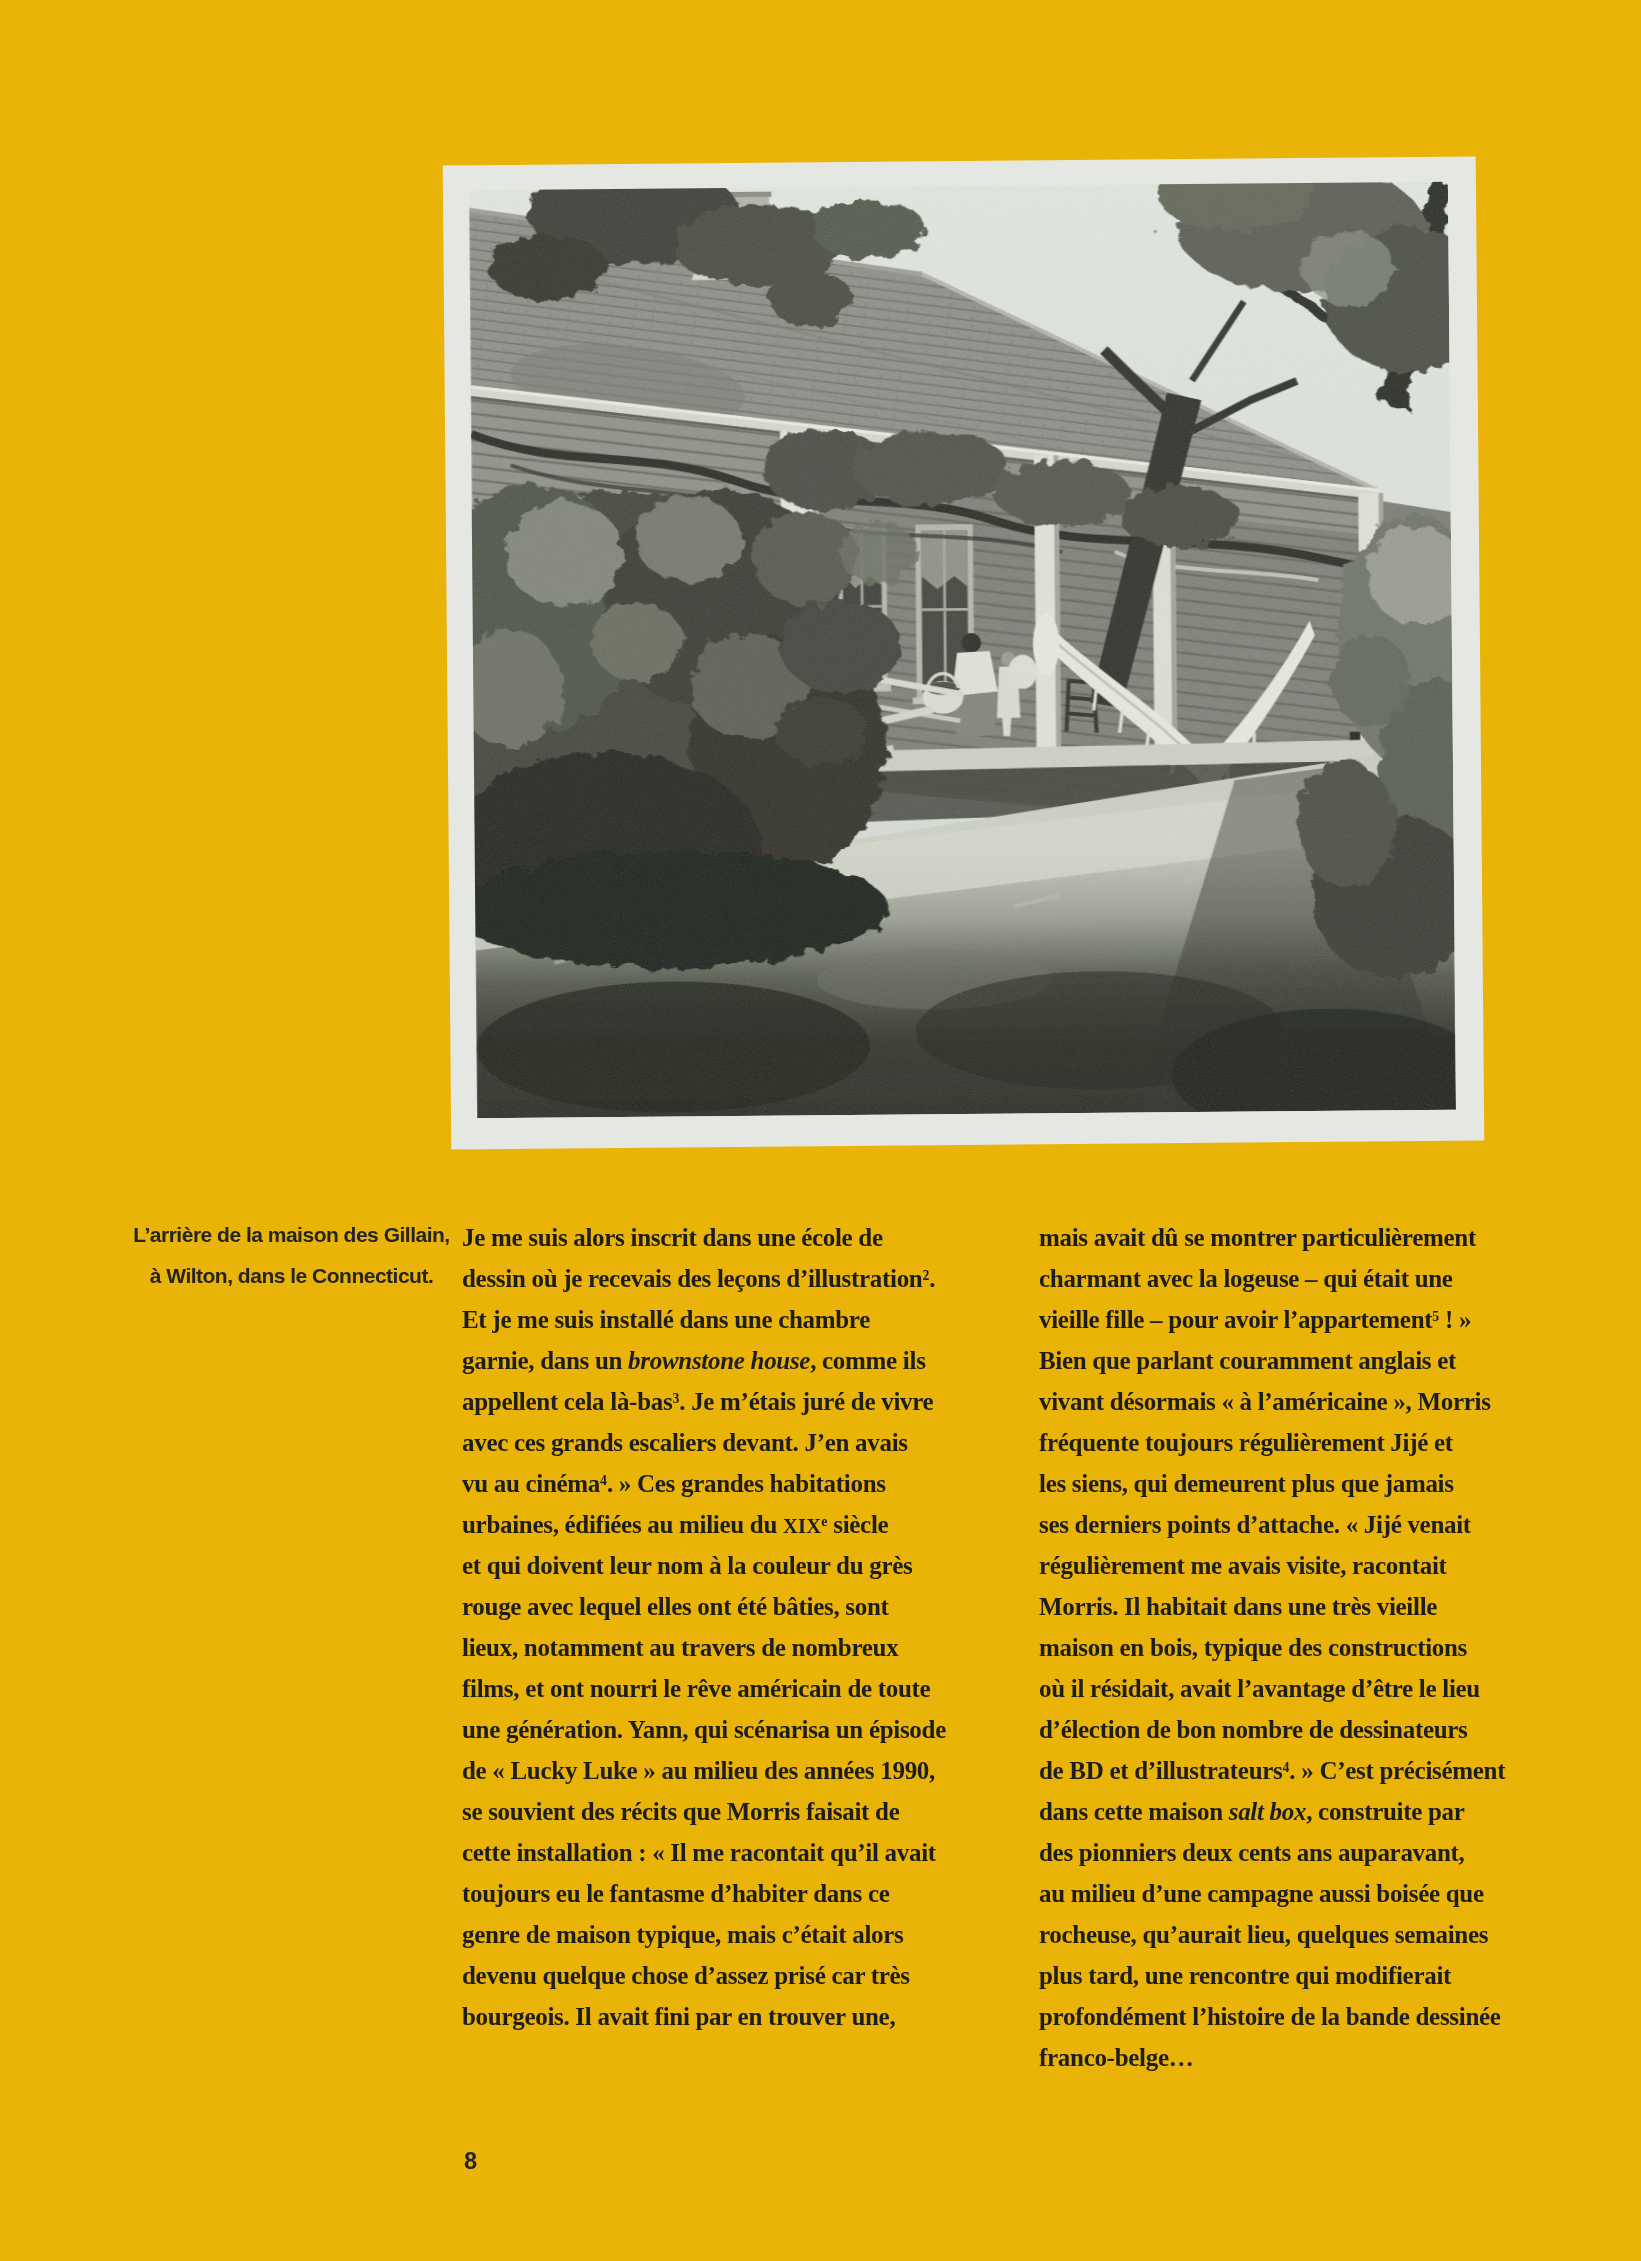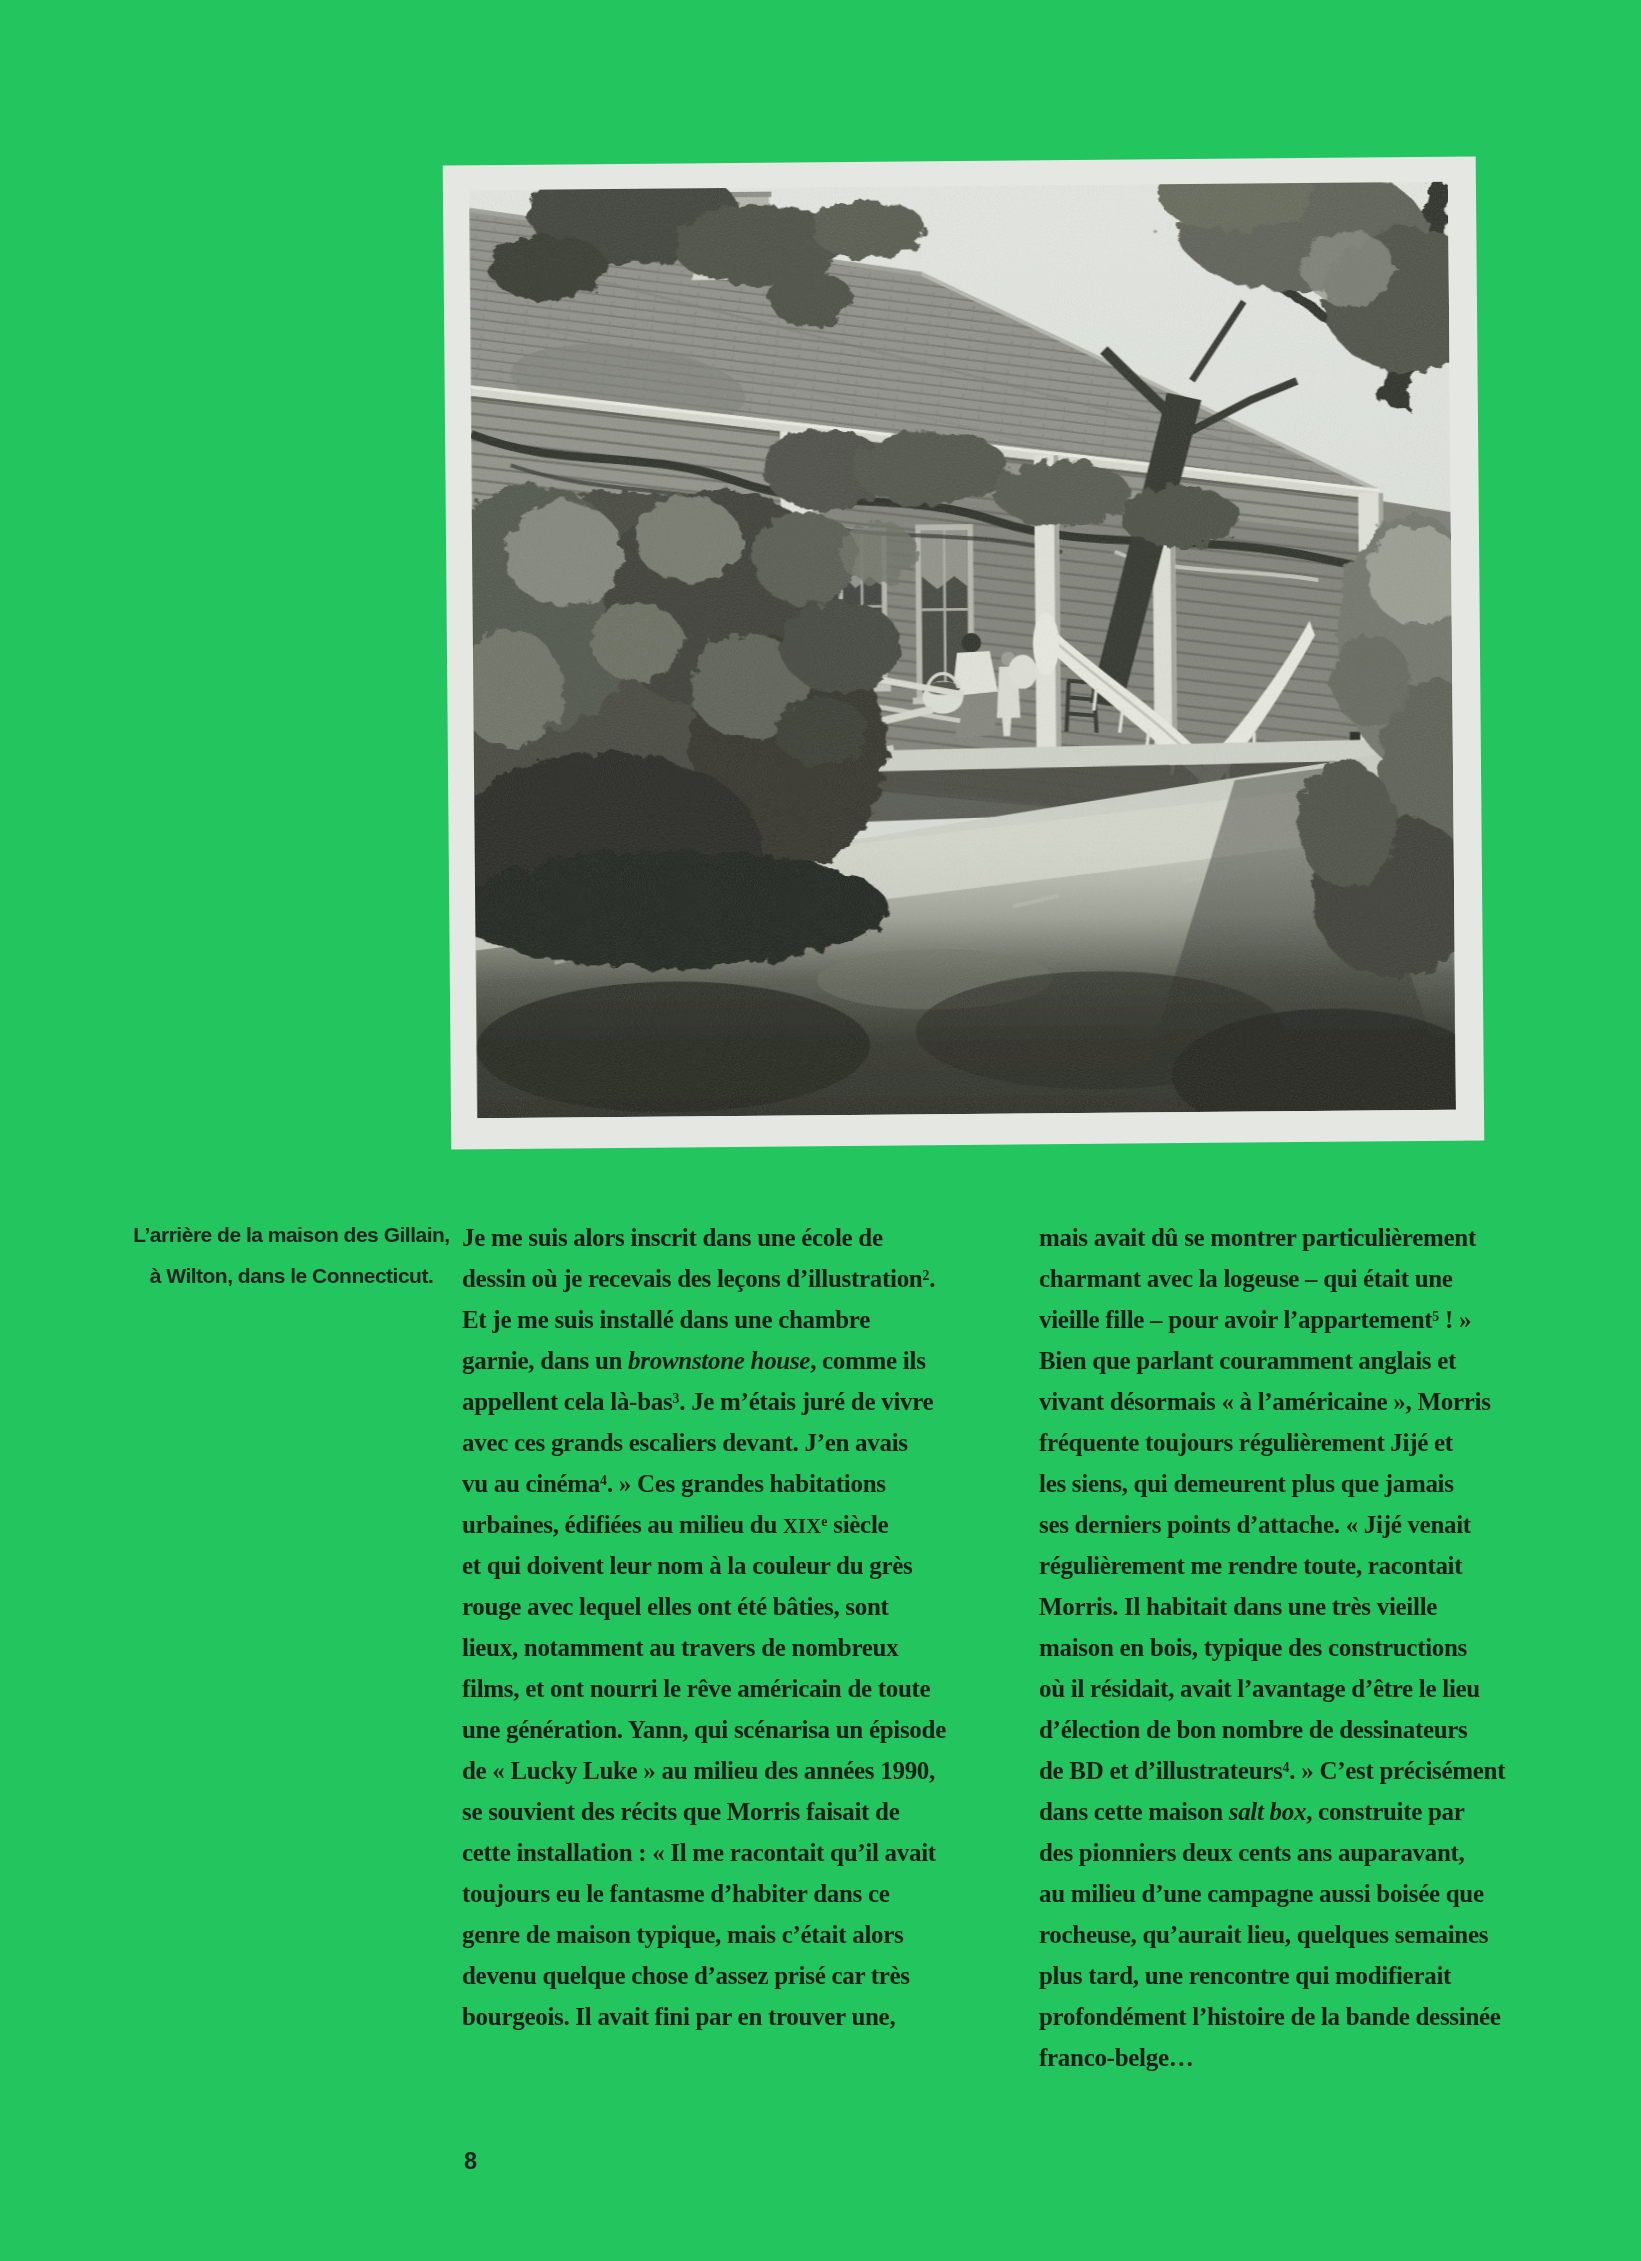--- a/index.html
+++ b/index.html
@@ -1,17 +1,17 @@
 <!DOCTYPE html>
 <html lang="fr" style="font-size:10.5px"><head>
 <meta charset="utf-8">
 <style>
   html,body{margin:0;padding:0;}
   body{width:1642px;height:2261px;background:#ffffff;font-family:"Liberation Serif",serif;}
-  .page{position:relative;width:1642px;height:2261px;background:#22c55e;overflow:hidden;}
+  .page{position:relative;width:1642px;height:2261px;background:#eab308;overflow:hidden;}
 
   
   .photo{position:absolute;left:447px;top:161px;width:1033px;height:984px;
          background:#e5e8e2;margin:0;transform:rotate(-0.5deg);}
   .photo-inner{position:absolute;left:26px;top:25px;width:979px;height:928px;overflow:hidden;}
   .photo-inner svg{display:block;width:100%;height:100%;}
 
   
   .caption{position:absolute;left:95px;top:1217px;width:393px;text-align:center;
            font-family:"Liberation Sans",sans-serif;font-weight:bold;font-size:21px;
@@ -294,21 +294,21 @@
     </div>
   <div class="col col-right">
       <div class="ln">mais avait dû se montrer particulièrement</div>
       <div class="ln">charmant avec la logeuse – qui était une</div>
       <div class="ln">vieille fille – pour avoir l’appartement<span class="sup">5</span> ! »</div>
       <div class="ln">Bien que parlant couramment anglais et</div>
       <div class="ln">vivant désormais « à l’américaine », Morris</div>
       <div class="ln">fréquente toujours régulièrement Jijé et</div>
       <div class="ln">les siens, qui demeurent plus que jamais</div>
       <div class="ln">ses derniers points d’attache. « Jijé venait</div>
-      <div class="ln">régulièrement me rendre toute, racontait</div>
+      <div class="ln">régulièrement me avais visite, racontait</div>
       <div class="ln">Morris. Il habitait dans une très vieille</div>
       <div class="ln">maison en bois, typique des constructions</div>
       <div class="ln">où il résidait, avait l’avantage d’être le lieu</div>
       <div class="ln">d’élection de bon nombre de dessinateurs</div>
       <div class="ln">de BD et d’illustrateurs<span class="sup">4</span>. » C’est précisément</div>
       <div class="ln">dans cette maison <span class="i">salt box</span>, construite par</div>
       <div class="ln">des pionniers deux cents ans auparavant,</div>
       <div class="ln">au milieu d’une campagne aussi boisée que</div>
       <div class="ln">rocheuse, qu’aurait lieu, quelques semaines</div>
       <div class="ln">plus tard, une rencontre qui modifierait</div>

